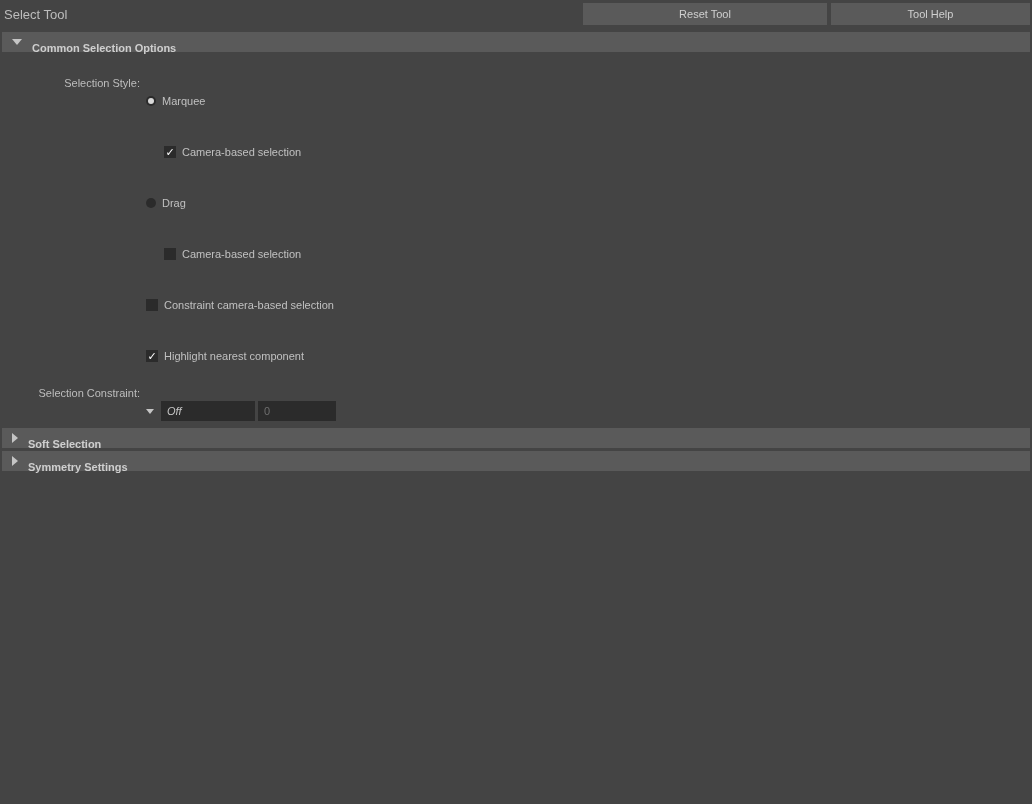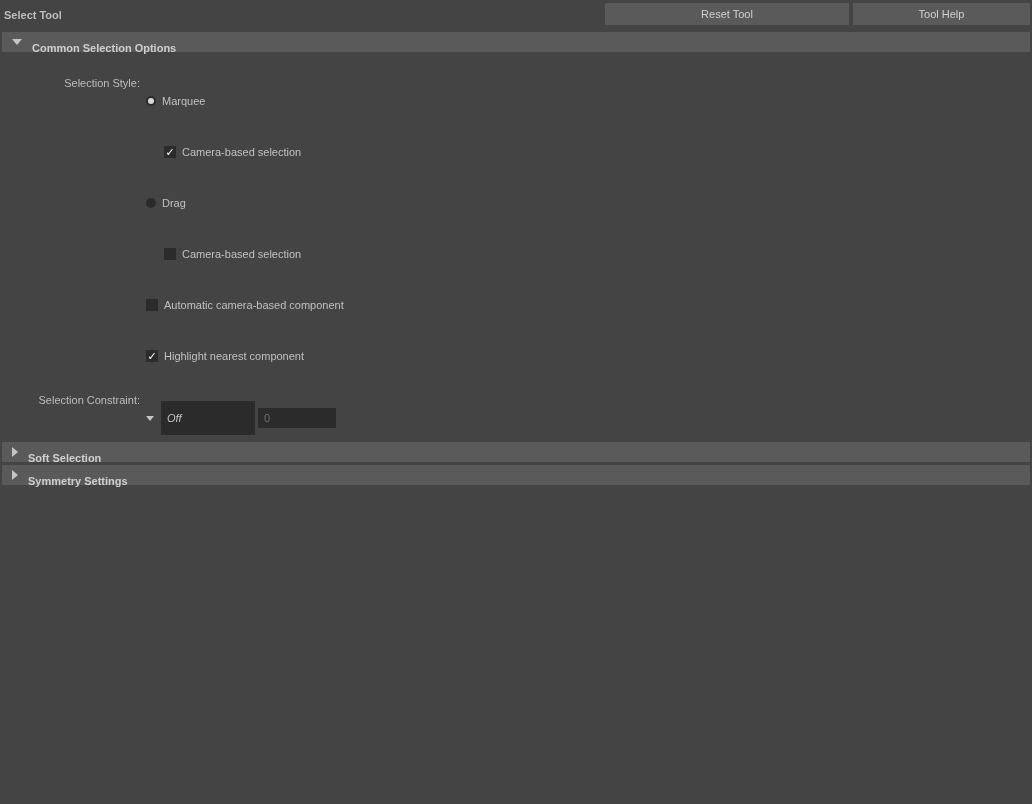--- a/index.html
+++ b/index.html
@@ -15,38 +15,37 @@
   .topbar {
     display: flex;
     align-items: center;
     height: 28px;
     padding: 0 2px 0 4px;
     gap: 4px;
   }
   .topbar .title {
     flex: 0 0 auto;
     color: #bdbdbd;
-    font-size: 11px;
+    font-size: 13px;
     padding-top: 1px;
-    font-weight: bold;
   }
   .topbar .spacer { flex: 1; }
   .btn {
     height: 22px;
     background: #5a5a5a;
     color: #d0d0d0;
     border: none;
     font-size: 11px;
     display: flex;
     align-items: center;
     justify-content: center;
     cursor: pointer;
   }
   .btn-reset { width: 244px; text-align: right; }
-  .btn-help { width: 177px; }
+  .btn-help { width: 199px; }
 
   .sections { padding: 4px 2px; display: flex; flex-direction: column; gap: 3px; }
 
   .section-header {
     height: 20px;
     background: #5a5a5a;
     display: flex;
     align-items: center;
     gap: 10px;
     padding: 0 10px 0 10px;
@@ -106,21 +105,21 @@
 
   .select-wrap { display: flex; align-items: center; gap: 3px; }
   .select-arrow {
     width: 0; height: 0;
     border-left: 4px solid transparent;
     border-right: 4px solid transparent;
     border-top: 5px solid #c5c5c5;
     margin-right: 4px;
   }
   .select-field {
-    height: 34px; width: 94px; background: #2b2b2b; color: #c5c5c5;
+    height: 20px; width: 94px; background: #2b2b2b; color: #c5c5c5;
     display: flex; align-items: center; padding: 0 6px; font-style: italic;
     border: none;
   }
   .num-field {
     height: 20px; width: 78px; background: #2b2b2b; color: #6e6e6e;
     display: flex; align-items: center; padding: 0 6px; font-style: normal;
     border: none;
   }
 </style>
 </head>
@@ -171,21 +170,21 @@
       <div class="controls indent-1">
         <span class="checkbox"></span>
         <span class="optlabel">Camera-based selection</span>
       </div>
     </div>
 
     <div class="row">
       <div class="rowlabel"></div>
       <div class="controls indent-0">
         <span class="checkbox"></span>
-        <span class="optlabel">Automatic camera-based component</span>
+        <span class="optlabel">Constraint camera-based selection</span>
       </div>
     </div>
 
 
     <div class="row">
       <div class="rowlabel"></div>
       <div class="controls indent-0">
         <span class="checkbox checked"></span>
         <span class="optlabel">Highlight nearest component</span>
       </div>

